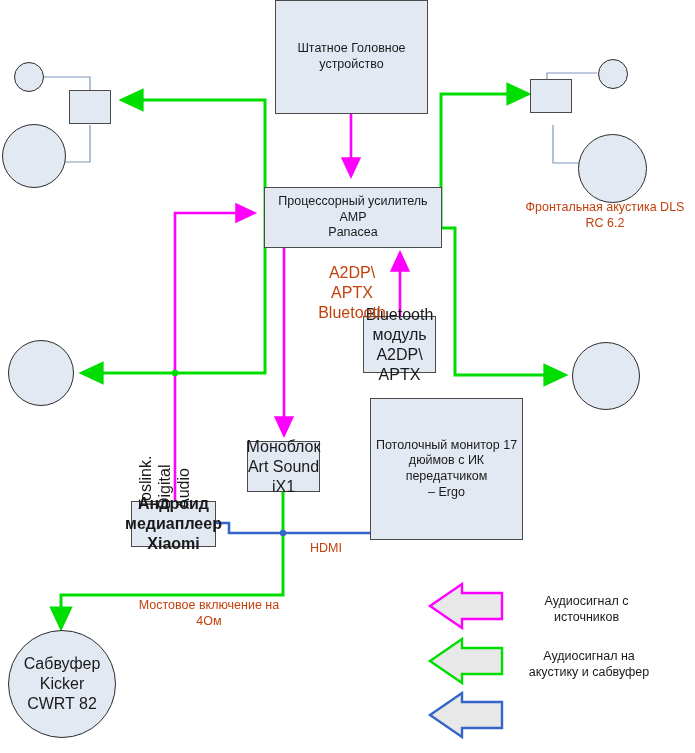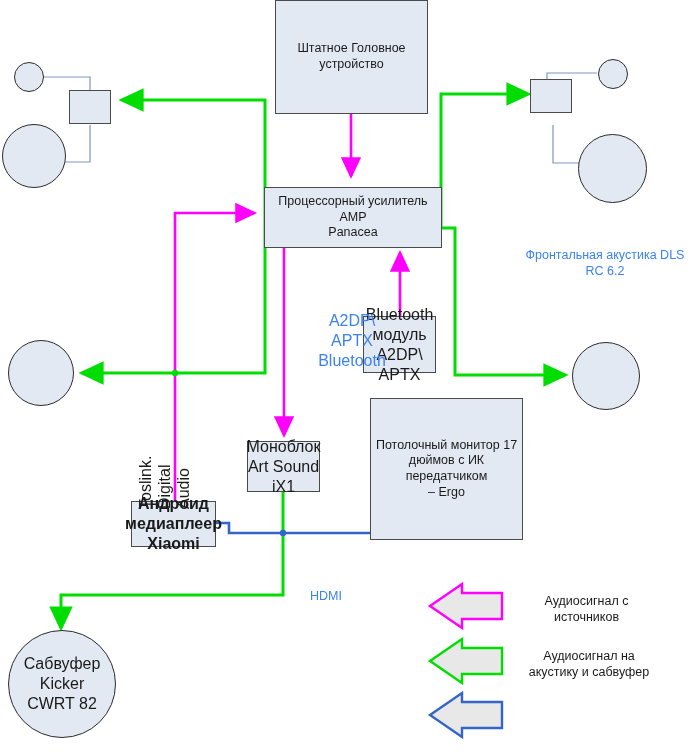--- a/index.html
+++ b/index.html
@@ -41,24 +41,23 @@
     border: 1px solid #2b2b2b;
   }
   .node .lbl {
     display: block;
     line-height: 1.25;
     padding: 0 4px;
   }
   .free-label {
     position: absolute;
     text-align: center;
-    color: #3b82f6;
+    color: #c2410c;
     line-height: 1.25;
     z-index: 4;
-    margin-top: 48px;
   }
   .vert-label {
     position: absolute;
     color: #1a1a1a;
     line-height: 1.2;
     writing-mode: vertical-rl;
     transform: rotate(180deg);
     text-align: left;
     z-index: 4;
   }
@@ -219,20 +218,22 @@
 
   <div class="free-label fs13" style="left:312px; top:263px; width:80px; white-space:pre-line;">A2DP\
 APTX
 Bluetooth</div>
 
   <div class="vert-label fs13" style="left:136px; top:437px; height:72px; white-space:pre-line;">Toslink.
 Digital Audio</div>
 
   <div class="free-label fs14" style="left:296px; top:541px; width:60px;">HDMI</div>
 
+  <div class="free-label fs14" style="left:110px; top:598px; width:198px; white-space:pre-line;">Мостовое включение на
+4Ом</div>
 
   <div class="legend-label fs14" style="left:504px; top:594px; width:165px; white-space:pre-line;">Аудиосигнал с
 источников</div>
 
   <div class="legend-label fs14" style="left:505px; top:649px; width:168px; white-space:pre-line;">Аудиосигнал на
 акустику и сабвуфер</div>
 
 
 </div>
 

